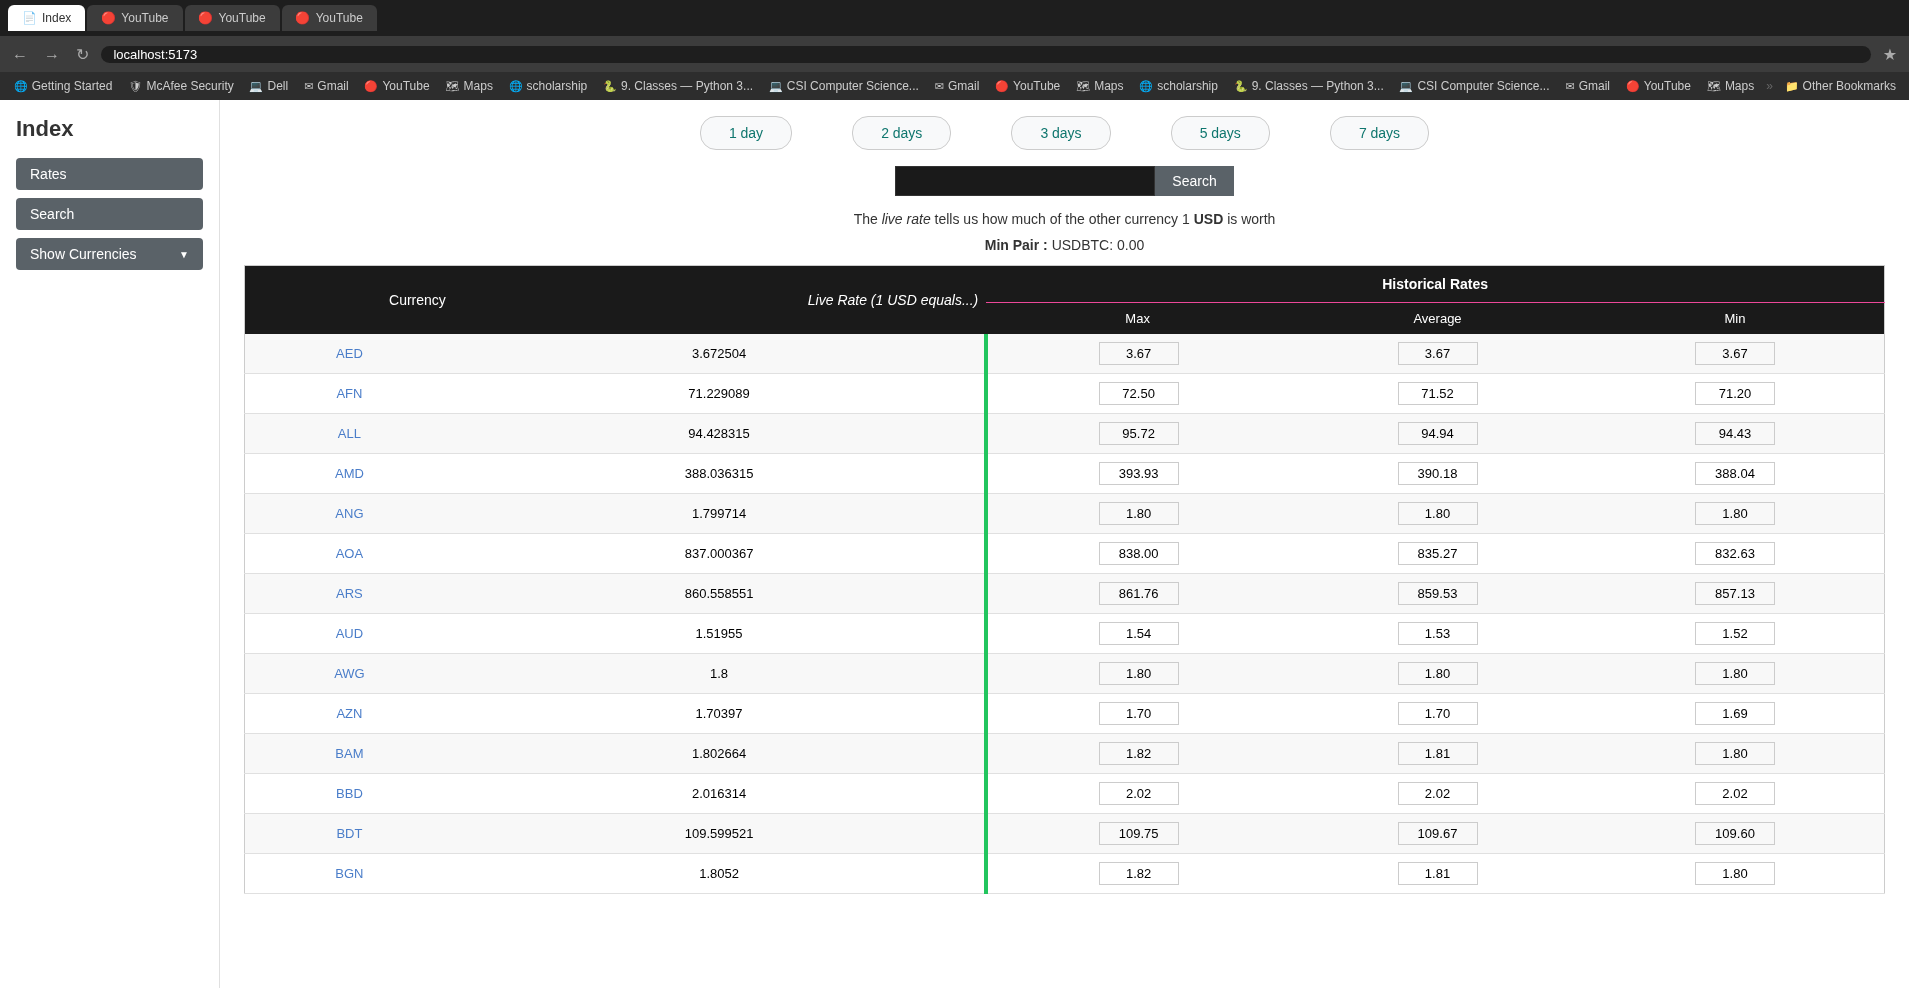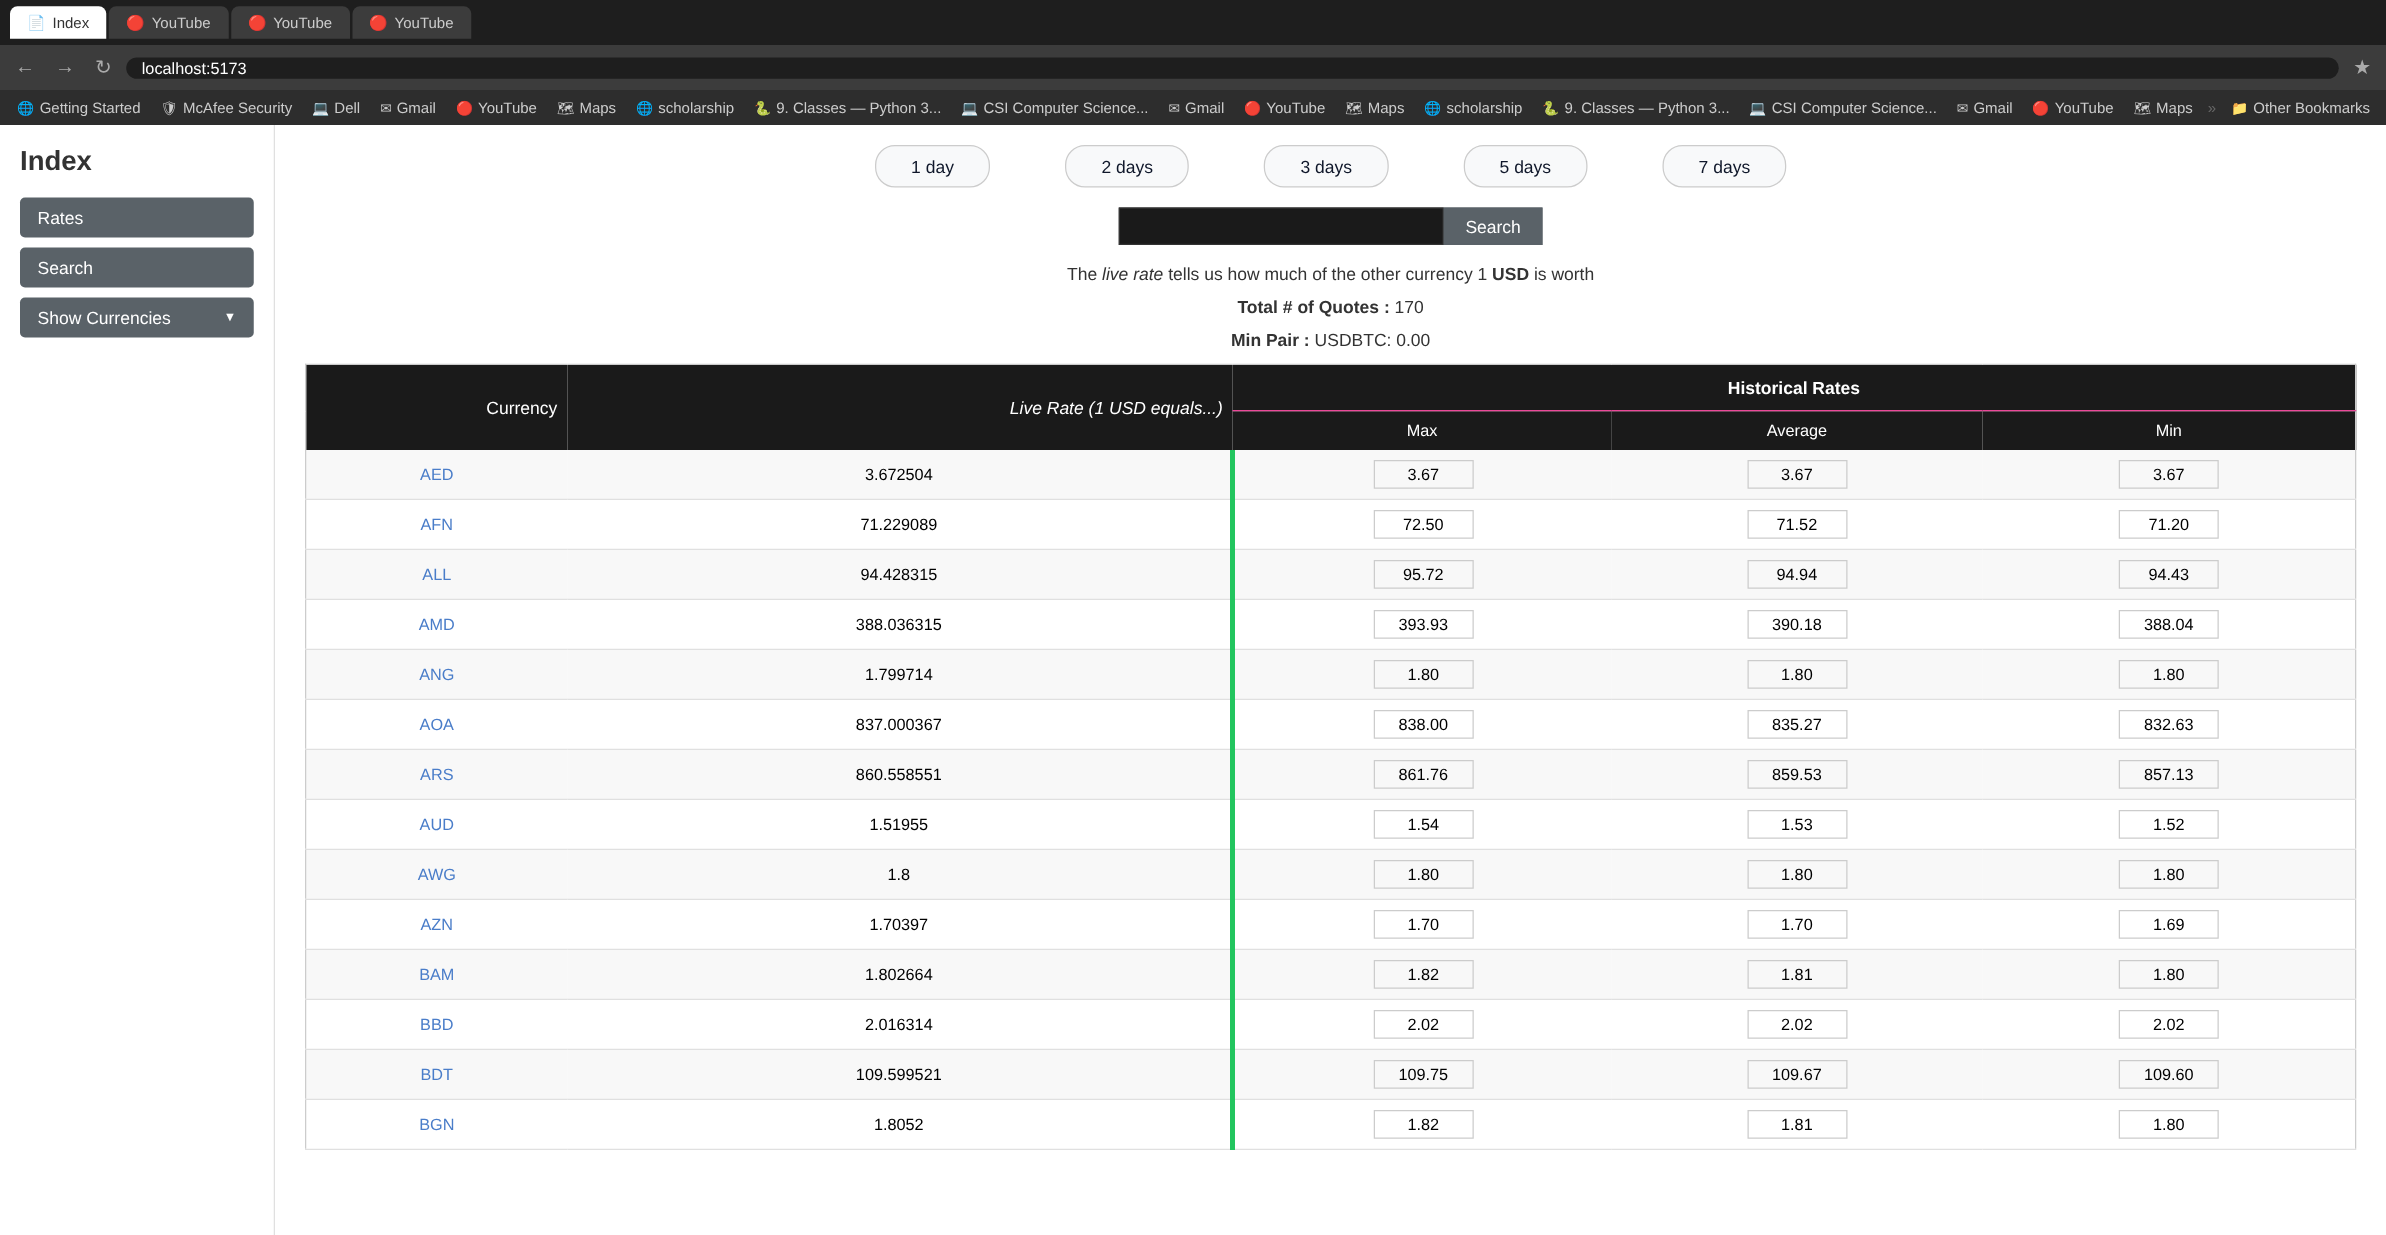--- a/index.html
+++ b/index.html
@@ -137,21 +137,21 @@
       margin-bottom: 16px;
       flex-wrap: wrap;
     }
     .day-btn {
       padding: 8px 28px;
       background: #f8f9fa;
       border: 1px solid #ccc;
       border-radius: 16px;
       cursor: pointer;
       font-size: 14px;
-      color: #0f172a;
+      color: #0f766e;
     }
 
     
     .search-area {
       display: flex;
       justify-content: center;
       align-items: center;
       gap: 0;
       margin-bottom: 12px;
     }
@@ -372,24 +372,20 @@
       <button class="day-btn">7 days</button>
     </div>
 
     <div class="search-area">
       <input class="search-input" type="text" value="" style="">
       <button class="search-btn">Search</button>
     </div>
 
     <div class="info-text">
       The <em>live rate</em> tells us how much of the other currency 1 <strong>USD</strong> is worth
-    </div>
-    <div class="info-text">
-      <strong>Total # of Quotes :</strong>
-      <span>170</span>
     </div>
     <div class="info-text">
       <strong>Min Pair :</strong>
       <span>USDBTC: 0.00</span>
     </div>
 
     <table class="currency-table">
       <thead>
         <tr class="table-header-top">
           <th rowspan="2">Currency</th>

